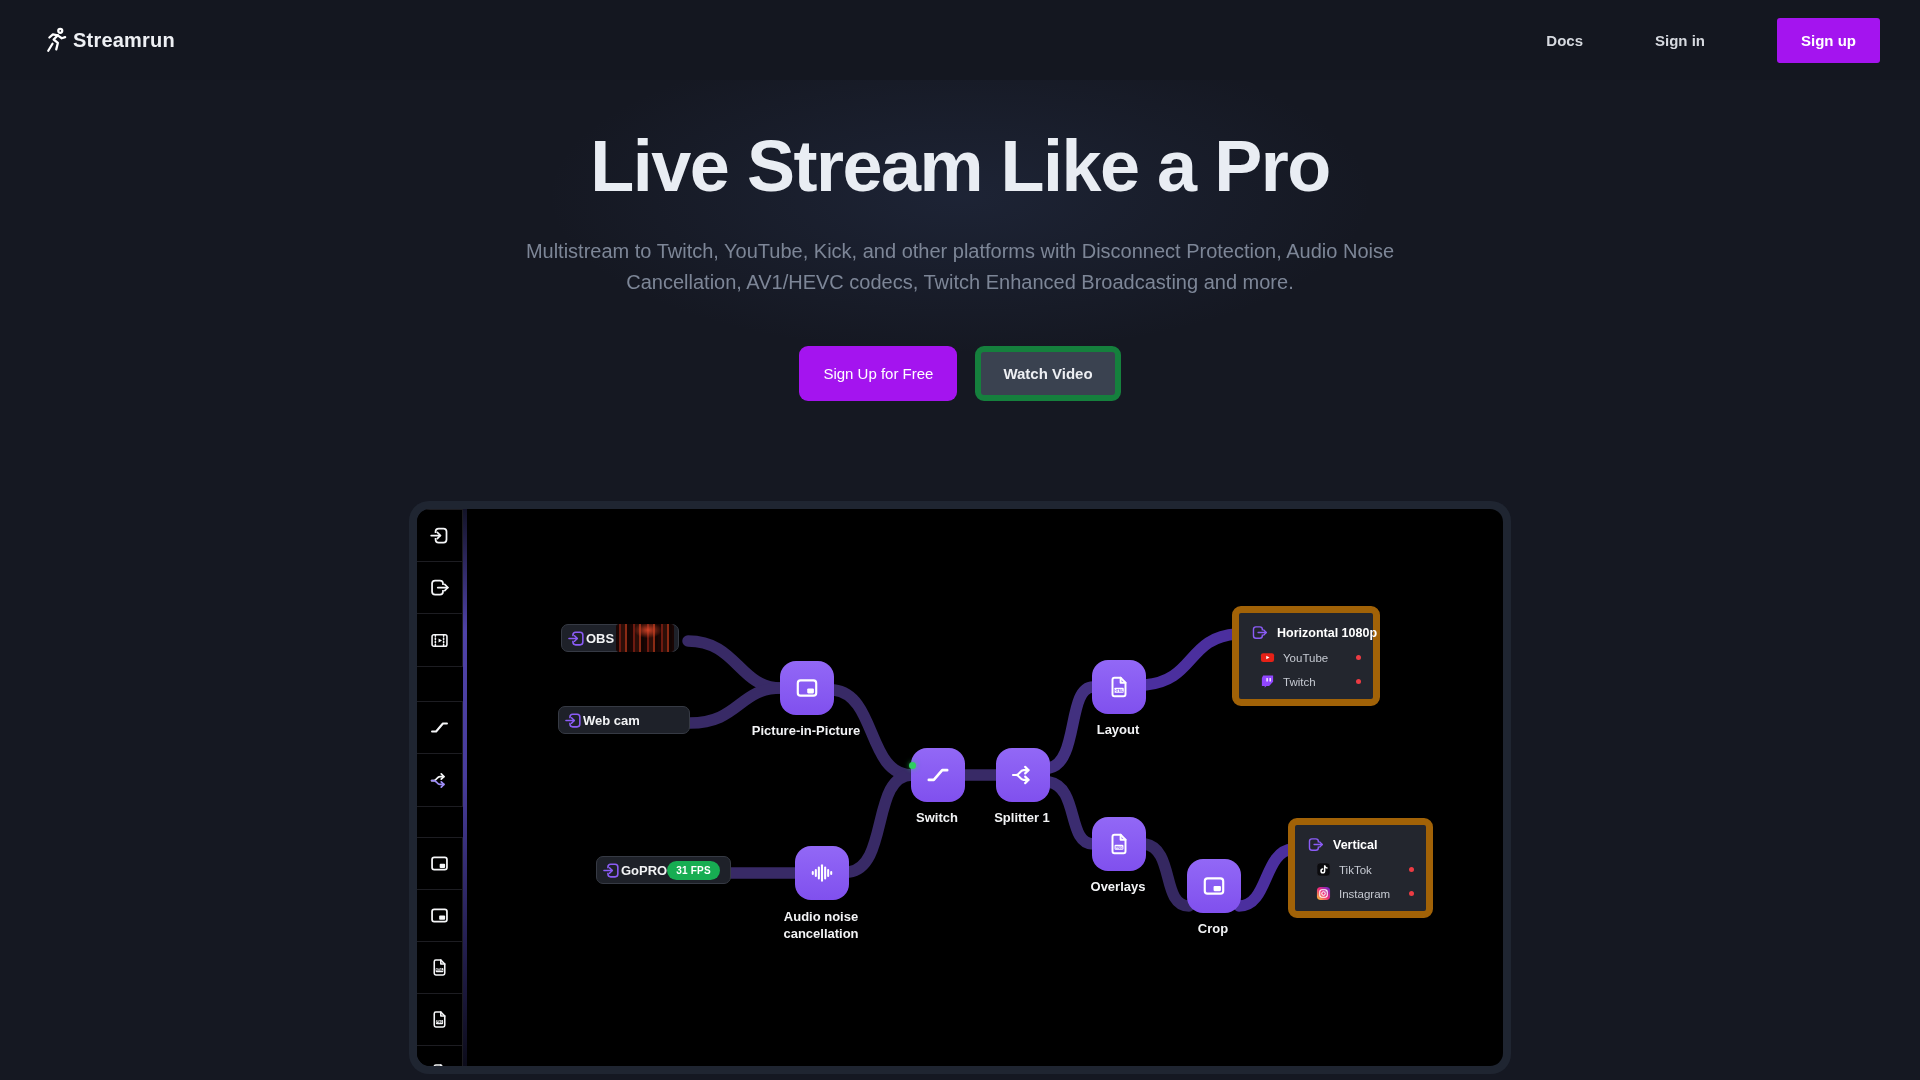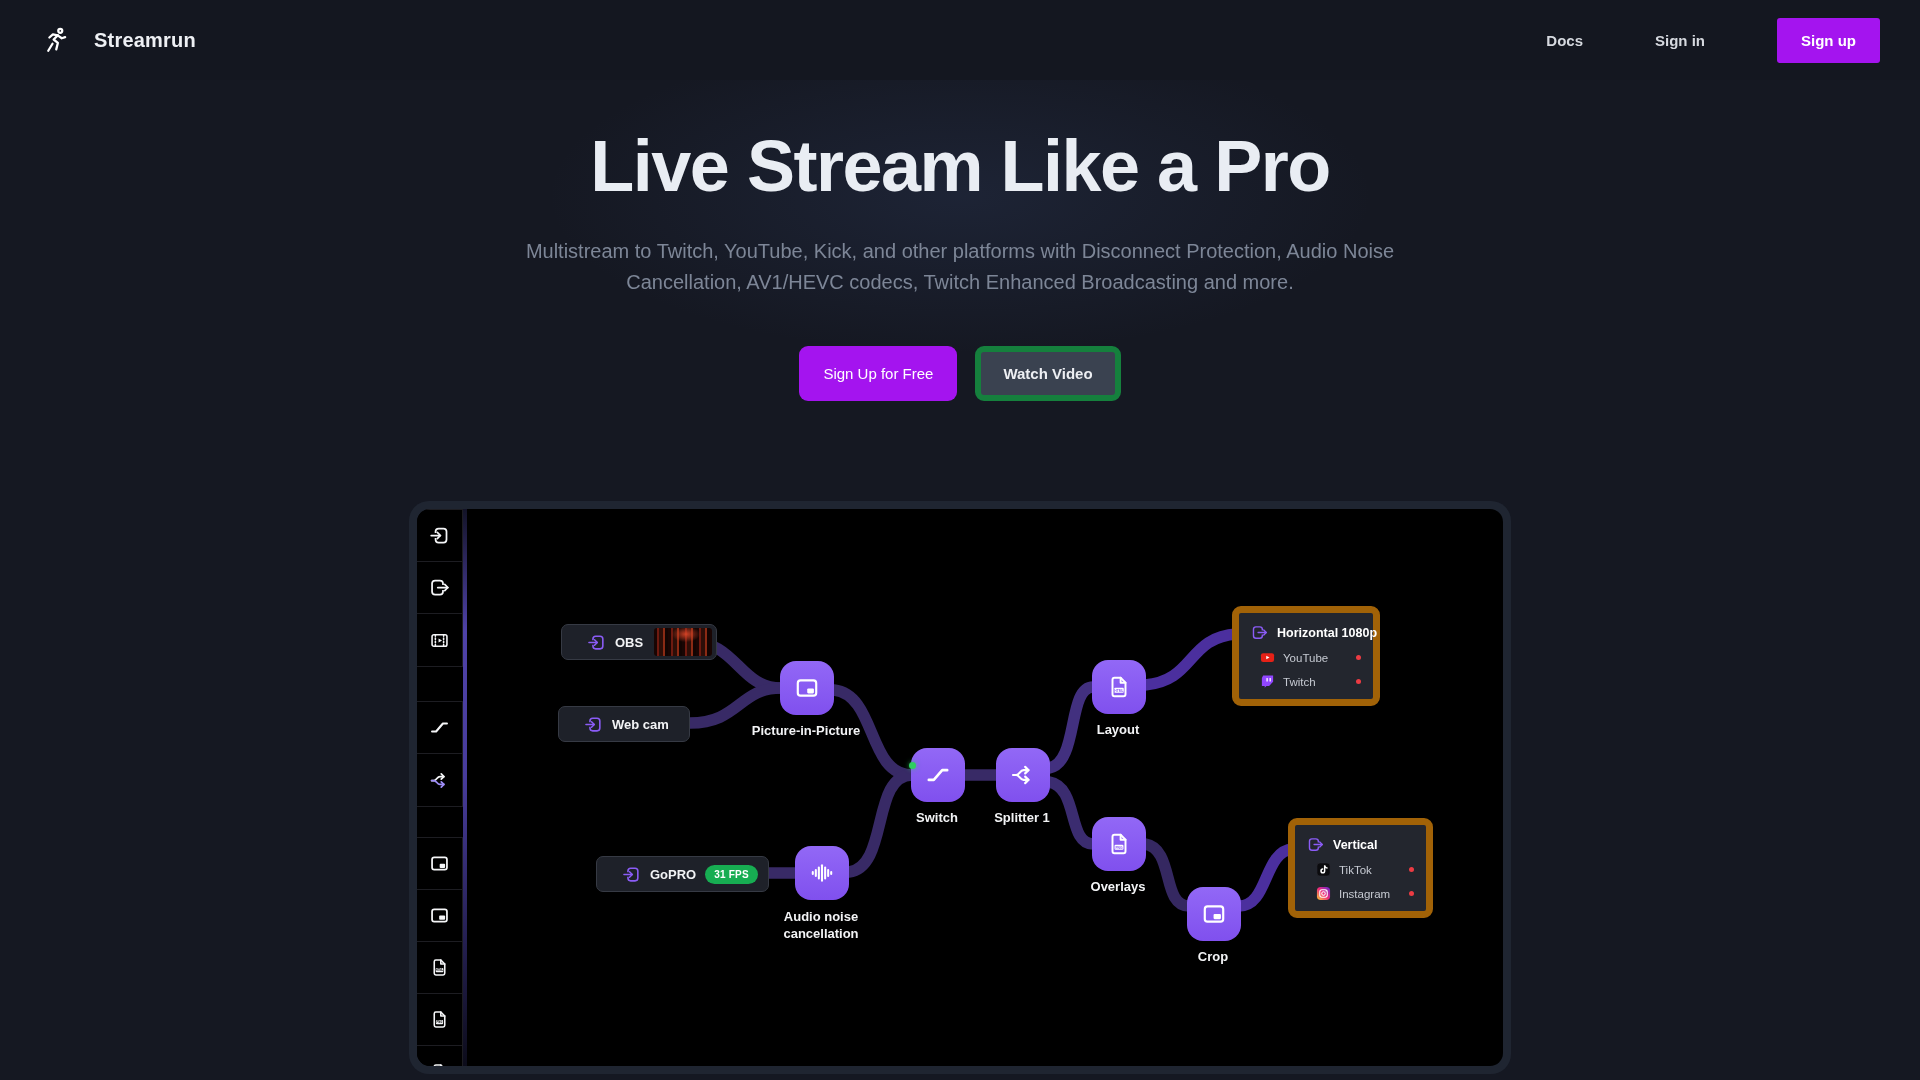--- a/index.html
+++ b/index.html
@@ -8,21 +8,21 @@
     background:#151822;
     font-family:"Liberation Sans", sans-serif;
     color:#e9edf3;
   }
   
   .nav {
     height:80px; display:flex; align-items:center;
     padding:0 40px; background:#141720;
     position:relative; z-index:5;
   }
-  .brand { display:flex; align-items:center; gap:24px; }
+  .brand { display:flex; align-items:center; gap:3px; }
   .brand svg { width:30px; height:30px; color:#fff; }
   .brand-name { font-size:20px; font-weight:600; color:#eef0f4; letter-spacing:.2px; }
   .nav-right { margin-left:auto; display:flex; align-items:center; gap:72px; }
   .nav-link { font-size:15px; font-weight:600; color:#d6d9df; cursor:pointer; text-decoration:none; }
   .btn-signup {
     background:#a414ef; color:#fff; font-size:15px; font-weight:600;
     border:none; border-radius:3px; padding:14px 24px; cursor:pointer;
     font-family:inherit;
   }
   
@@ -87,22 +87,22 @@
     position:absolute; top:62px; left:50%; transform:translateX(-50%);
     font-size:13px; font-weight:700; color:#f2f3f5; white-space:nowrap; text-align:center;
   }
   .plabel.wrap { white-space:normal; width:112px; line-height:17px; }
   .status-dot {
     position:absolute; width:7px; height:7px; border-radius:50%;
     background:#2ece60; left:-2px; top:14px; box-shadow:0 0 5px rgba(46,206,96,.7);
   }
   
   .inode {
-    position:absolute; height:36px; background:#1e2129; border:1px solid #363a44;
-    border-radius:7px; display:flex; align-items:center; gap:9px; padding:0 10px 0 25px;
+    position:absolute; height:28px; background:#1e2129; border:1px solid #363a44;
+    border-radius:7px; display:flex; align-items:center; padding:0 10px 0 5px;
     z-index:2; cursor:pointer; --halo:#1e2129; --bg:#1e2129;
   }
   .iic { width:19px; height:19px; color:#8b5cf6; flex:none; }
   .ilabel { font-size:13px; font-weight:700; color:#f2f3f5; white-space:nowrap; }
   .thumb {
     width:58px; height:28px; border-radius:3px; margin-left:2px; flex:none;
     background:
       radial-gradient(14px 8px at 55% 22%, rgba(220,70,40,.9), rgba(220,70,40,0)),
       repeating-linear-gradient(90deg,#190503 0 3px,#6e1a10 3px 5px,#2c0e08 5px 9px,#8a2a14 9px 11px,#120402 11px 14px);
   }
@@ -393,21 +393,21 @@
       <div class="plabel">Layout</div>
     </div>
     <div class="pnode" style="left:675px;top:308px">
       <div class="psq">
           <svg class="nic">
             <use href="#i-file-png"></use>
           </svg>
         </div>
       <div class="plabel">Overlays</div>
     </div>
-    <div class="pnode" style="left:770px;top:378px">
+    <div class="pnode" style="left:770px;top:350px">
       <div class="psq">
           <svg class="nic">
             <use href="#i-pip2"></use>
           </svg>
         </div>
       <div class="plabel">Crop</div>
     </div>
 
     <div class="opanel" style="left:815px;top:97px;width:148px">
       <div class="ophead">

